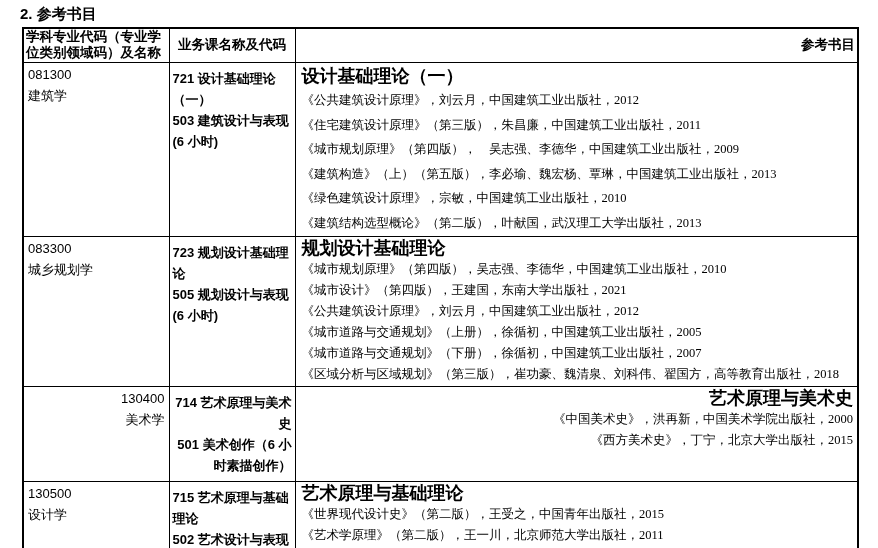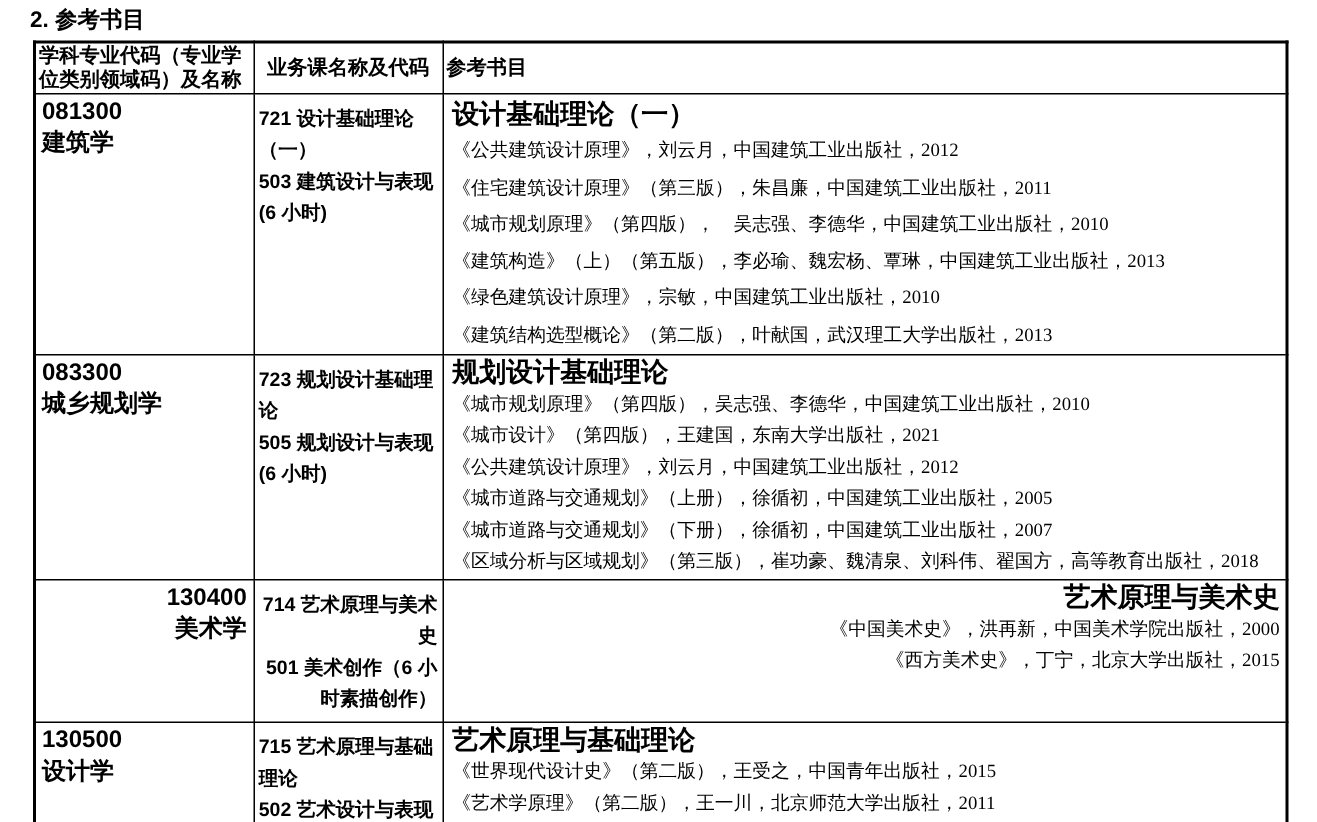--- a/index.html
+++ b/index.html
@@ -36,28 +36,28 @@
   .ref-table thead tr { height: 34px; }
   .ref-table th {
     font-size: 13.5px;
     font-weight: bold;
     line-height: 16px;
     vertical-align: middle;
     padding: 0 2px;
   }
   .ref-table th.h-major { text-align: left; word-break: break-all; }
   .ref-table th.h-course { text-align: center; }
-  .ref-table th.h-books { text-align: left; }
+  .ref-table th.h-books { text-align: right; }
   tbody tr:nth-child(1) { height: 174px; }
   tbody tr:nth-child(2) { height: 148px; }
   tbody tr:nth-child(3) { height: 69px; text-align: right; }
   tbody tr:nth-child(4) { height: 78px; }
   td.cell-major {
-    font-size: 16px;
-    font-weight: bold;
+    font-size: 13px;
+    font-weight: normal;
     line-height: 21px;
     padding: 1px 4px;
   }
   td.cell-course {
     font-size: 13px;
     font-weight: bold;
     line-height: 21px;
     padding: 5px 3px;
     word-break: break-all;
   }
@@ -102,21 +102,21 @@
         <div>建筑学</div>
       </td>
       <td class="cell-course">
         <div>721 设计基础理论（一）</div>
         <div>503 建筑设计与表现(6 小时)</div>
       </td>
       <td class="cell-books">
         <div class="cat">设计基础理论（一）</div>
         <div class="book">《公共建筑设计原理》，刘云月，中国建筑工业出版社，2012</div>
         <div class="book">《住宅建筑设计原理》（第三版），朱昌廉，中国建筑工业出版社，2011</div>
-        <div class="book">《城市规划原理》（第四版），　吴志强、李德华，中国建筑工业出版社，2010</div>
+        <div class="book">《城市规划原理》（第四版），　吴志强、李德华，中国建筑工业出版社，2009</div>
         <div class="book">《建筑构造》（上）（第五版），李必瑜、魏宏杨、覃琳，中国建筑工业出版社，2013</div>
         <div class="book">《绿色建筑设计原理》，宗敏，中国建筑工业出版社，2010</div>
         <div class="book">《建筑结构选型概论》（第二版），叶献国，武汉理工大学出版社，2013</div>
       </td>
     </tr>
     <tr>
       <td class="cell-major">
         <div>083300</div>
         <div>城乡规划学</div>
       </td>

